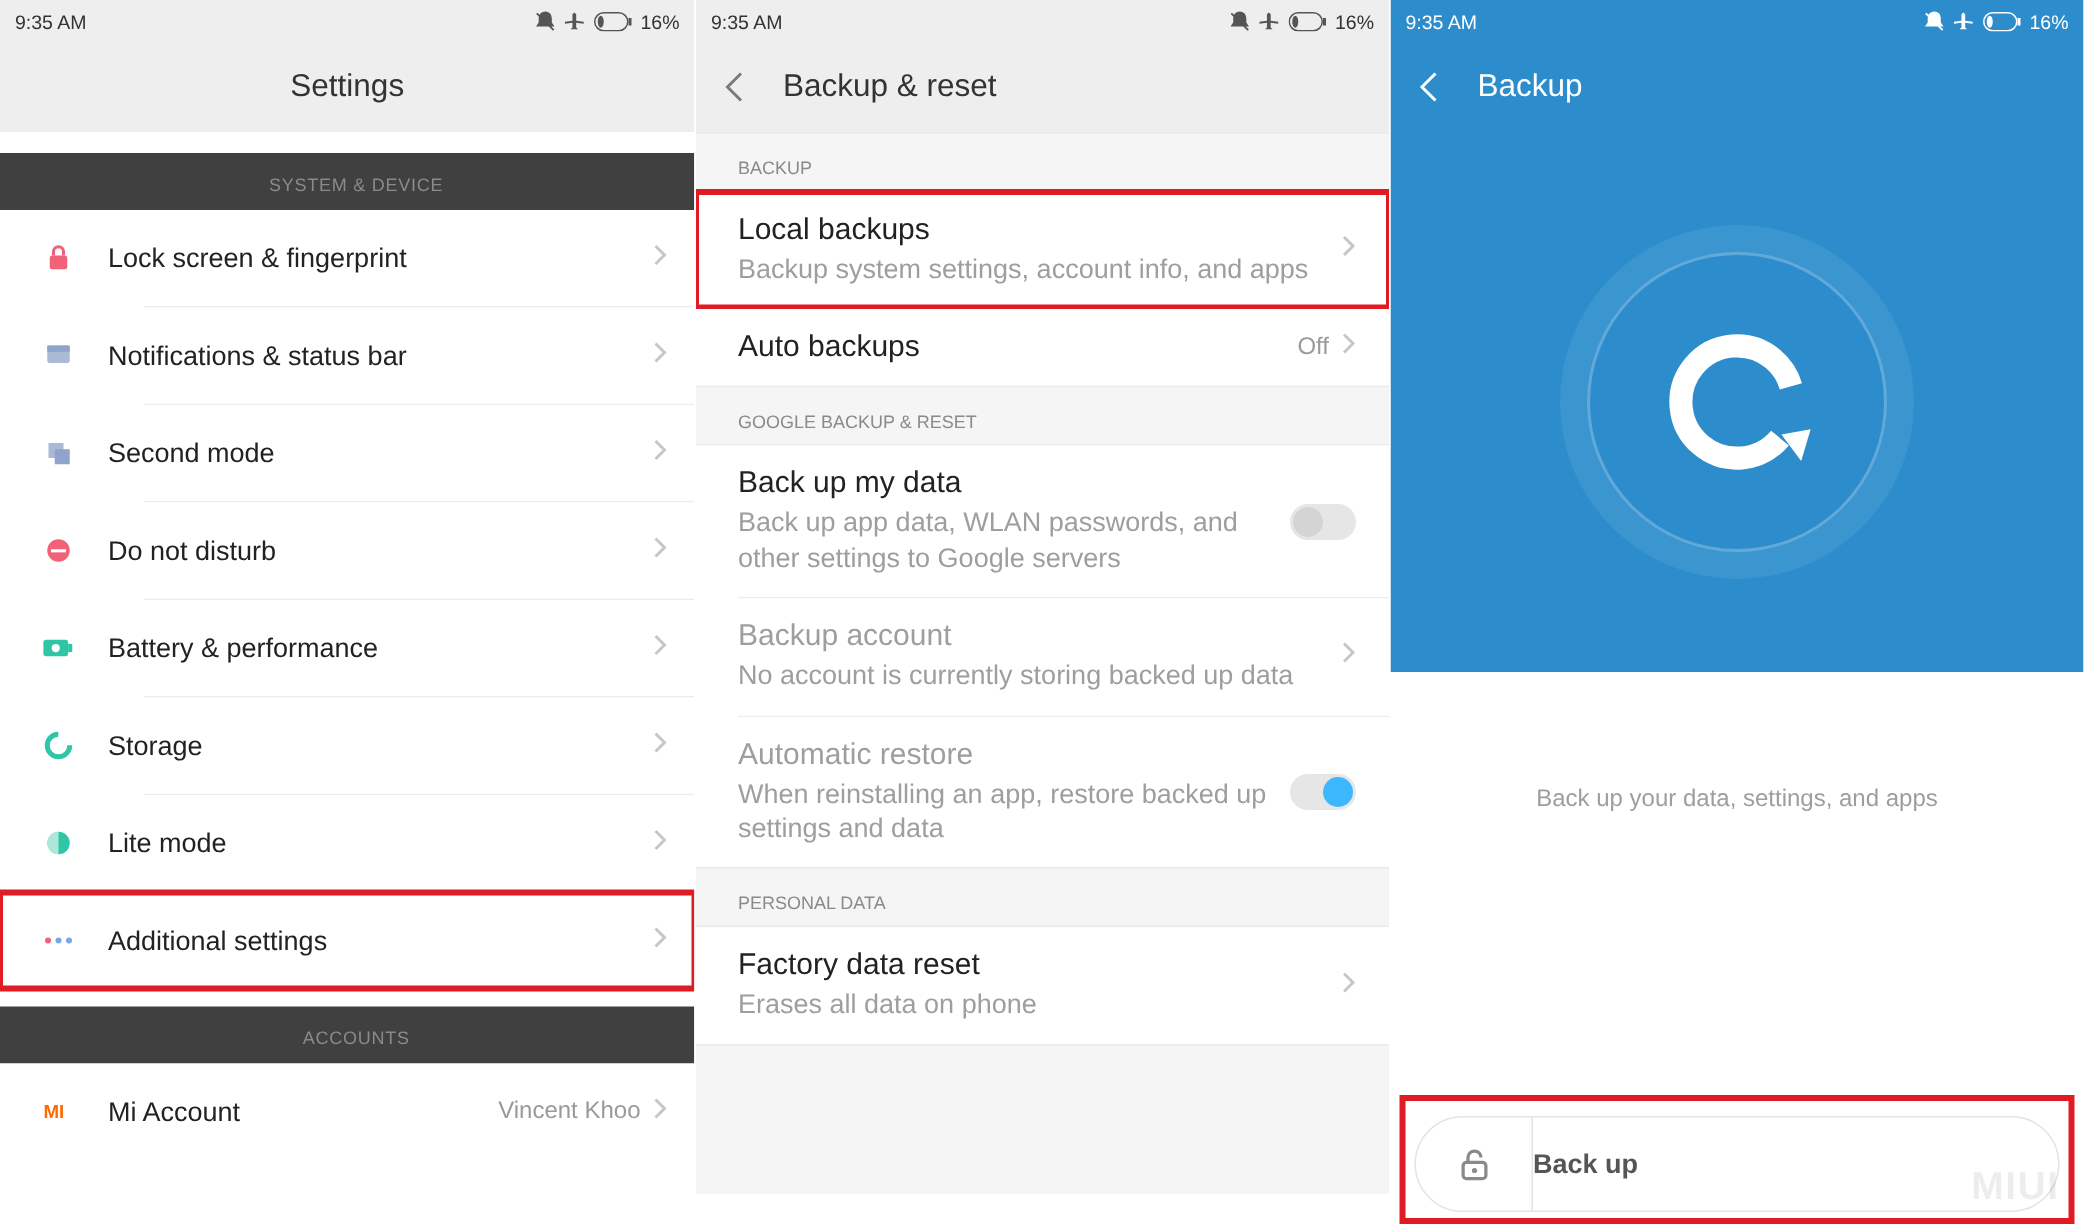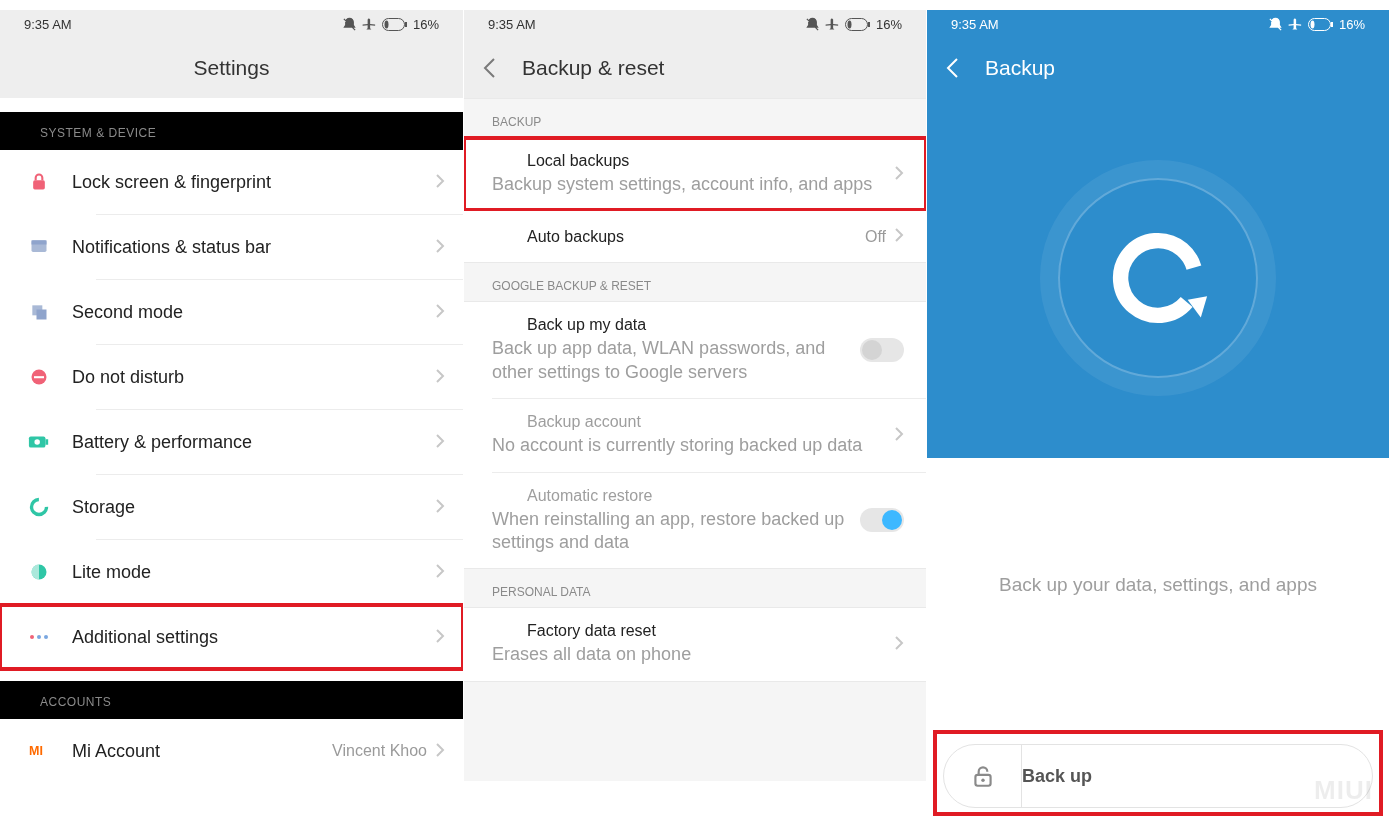--- a/index.html
+++ b/index.html
@@ -2,68 +2,68 @@
 <html><head>
 <meta charset="utf-8">
 <style>
   * { box-sizing: border-box; margin: 0; padding: 0; }
   html, body { width: 1390px; height: 820px; font-family: -apple-system, "Helvetica Neue", Arial, sans-serif; background:#fff; }
   .container { display: flex; width: 1390px; height: 820px; }
   .screen { width: 463px; height: 820px; position: relative; overflow: hidden; background:#fff; }
   .screen + .screen { border-left: 1px solid #fff; }
 
   
-  .status-bar { height: 28px; display:flex; align-items:center; justify-content:space-between; padding: 0 24px; font-size:13px; color:#333; background:#eeeeee;margin-top:10px; }
+  .status-bar { height: 28px; display:flex; align-items:center; justify-content:space-between; padding: 0 10px; font-size:13px; color:#333; background:#eeeeee; }
   .status-bar.light { background:#2d8dcc; color:#fff; }
   .status-right { display:flex; align-items:center; gap:5px; }
   .status-right svg { display:block; }
 
   
   .header { height: 60px; background:#eeeeee; display:flex; align-items:center; justify-content:center; position:relative; font-size:21px; color:#333; }
   .header .back { position:absolute; left:18px; top:0; height:60px; display:flex; align-items:center; cursor:pointer; font-size:26px; color:#7a7a7a; }
   .header.left-align { justify-content:flex-start; padding-left:58px; }
 
   .header-blue { height:60px; background:#2d8dcc; display:flex; align-items:center; color:#fff; font-size:21px; padding-left:58px; position:relative; }
   .header-blue .back { position:absolute; left:18px; top:0; height:60px; display:flex; align-items:center; font-size:26px; color:#fff; cursor:pointer; }
 
   
   .section-gap { height: 14px; background:#fff; }
-  .section-title { padding: 14px 28px 10px 40px; font-size:12px; color:#8a8a8a; letter-spacing: .5px; background:#000000; }
+  .section-title { padding: 14px 28px 10px 40px; font-size:12px; color:#8a8a8a; letter-spacing: .5px; background:#404040;text-align:center; }
   .row { display:flex; align-items:center; padding: 0 18px 0 28px; height:64px; background:#fff; position:relative; cursor:pointer; }
   .row .icon { width:44px; display:flex; align-items:center; justify-content:flex-start; }
   .row .icon-inner { width:22px; height:22px; display:flex; align-items:center; justify-content:center; }
   .row .label { flex:1; font-size:18px; color:#222; }
   .row .value { font-size:16px; color:#9a9a9a; margin-right:8px; }
   .row .chev { color:#c7c7c7; font-size:20px; }
   .divider { height:1px; background:#ececec; margin-left:96px; }
   
   .highlight { outline: 4px solid #e01b24; outline-offset: -2px; }
   .red-box { border: 4px solid #e01b24; position:absolute; pointer-events:none; }
 
   
   .row2 { display:flex; align-items:center; padding: 14px 22px 14px 28px; background:#fff; position:relative; cursor:pointer; }
   .row2 .textcol { flex:1; padding-right:10px; }
-  .row2 .title { font-size:16px; color:#222;margin-left:35px; }
+  .row2 .title { font-size:20px; color:#222; }
   .row2 .title.muted { color:#9e9e9e; }
   .row2 .sub { font-size:18px; color:#9e9e9e; margin-top:3px; line-height:1.3; }
   .row2 .chev { color:#c7c7c7; font-size:20px; }
   .divider2 { height:1px; background:#ececec; margin-left:28px; }
   .sec-head2 { padding: 16px 28px 8px 28px; font-size:12px; color:#8a8a8a; background:#f5f5f5; border-top:1px solid #e9e9e9; border-bottom:1px solid #e9e9e9; }
 
   
   .toggle { width:44px; height:24px; border-radius:12px; background:#e6e6e6; position:relative; }
   .toggle .knob { width:20px; height:20px; border-radius:50%; background:#d4d4d4; position:absolute; top:2px; left:2px; }
   .toggle.on .knob { left:22px; background:#3db8ff; }
   
   
   .backup-hero { background:#2d8dcc; height:360px; display:flex; align-items:center; justify-content:center; position:relative; }
   .backup-circle-outer { width:200px; height:200px; border:2px solid rgba(255,255,255,.25); border-radius:50%; display:flex; align-items:center; justify-content:center; box-shadow: 0 0 0 18px rgba(255,255,255,.07); }
   .backup-icon svg { display:block; }
 
-  .backup-text { text-align:center; color:#9e9e9e; font-size:19px; margin-top:116px; }
+  .backup-text { text-align:center; color:#9e9e9e; font-size:16px; margin-top:76px; }
 
   .backup-footer { position:absolute; left:0; right:0; bottom:12px; padding: 0 16px; }
   .backup-btn { display:flex; align-items:center; height:64px; border:1px solid #e3e3e3; border-radius:32px; background:#fff; overflow:hidden; }
   .backup-btn .lock { width:78px; display:flex; align-items:center; justify-content:center; border-right:1px solid #e3e3e3; height:100%; color:#8a8a8a; font-size:26px; }
   .backup-btn .btn-label { flex:1; text-align:left; font-size:18px; color:#555;font-weight:bold; }
 
   .miui-logo { position:absolute; right:16px; bottom:14px; font-size:26px; font-weight:700; color:rgba(0,0,0,.07); letter-spacing:1px; pointer-events:none; }
 </style>
 </head>
 <body>

